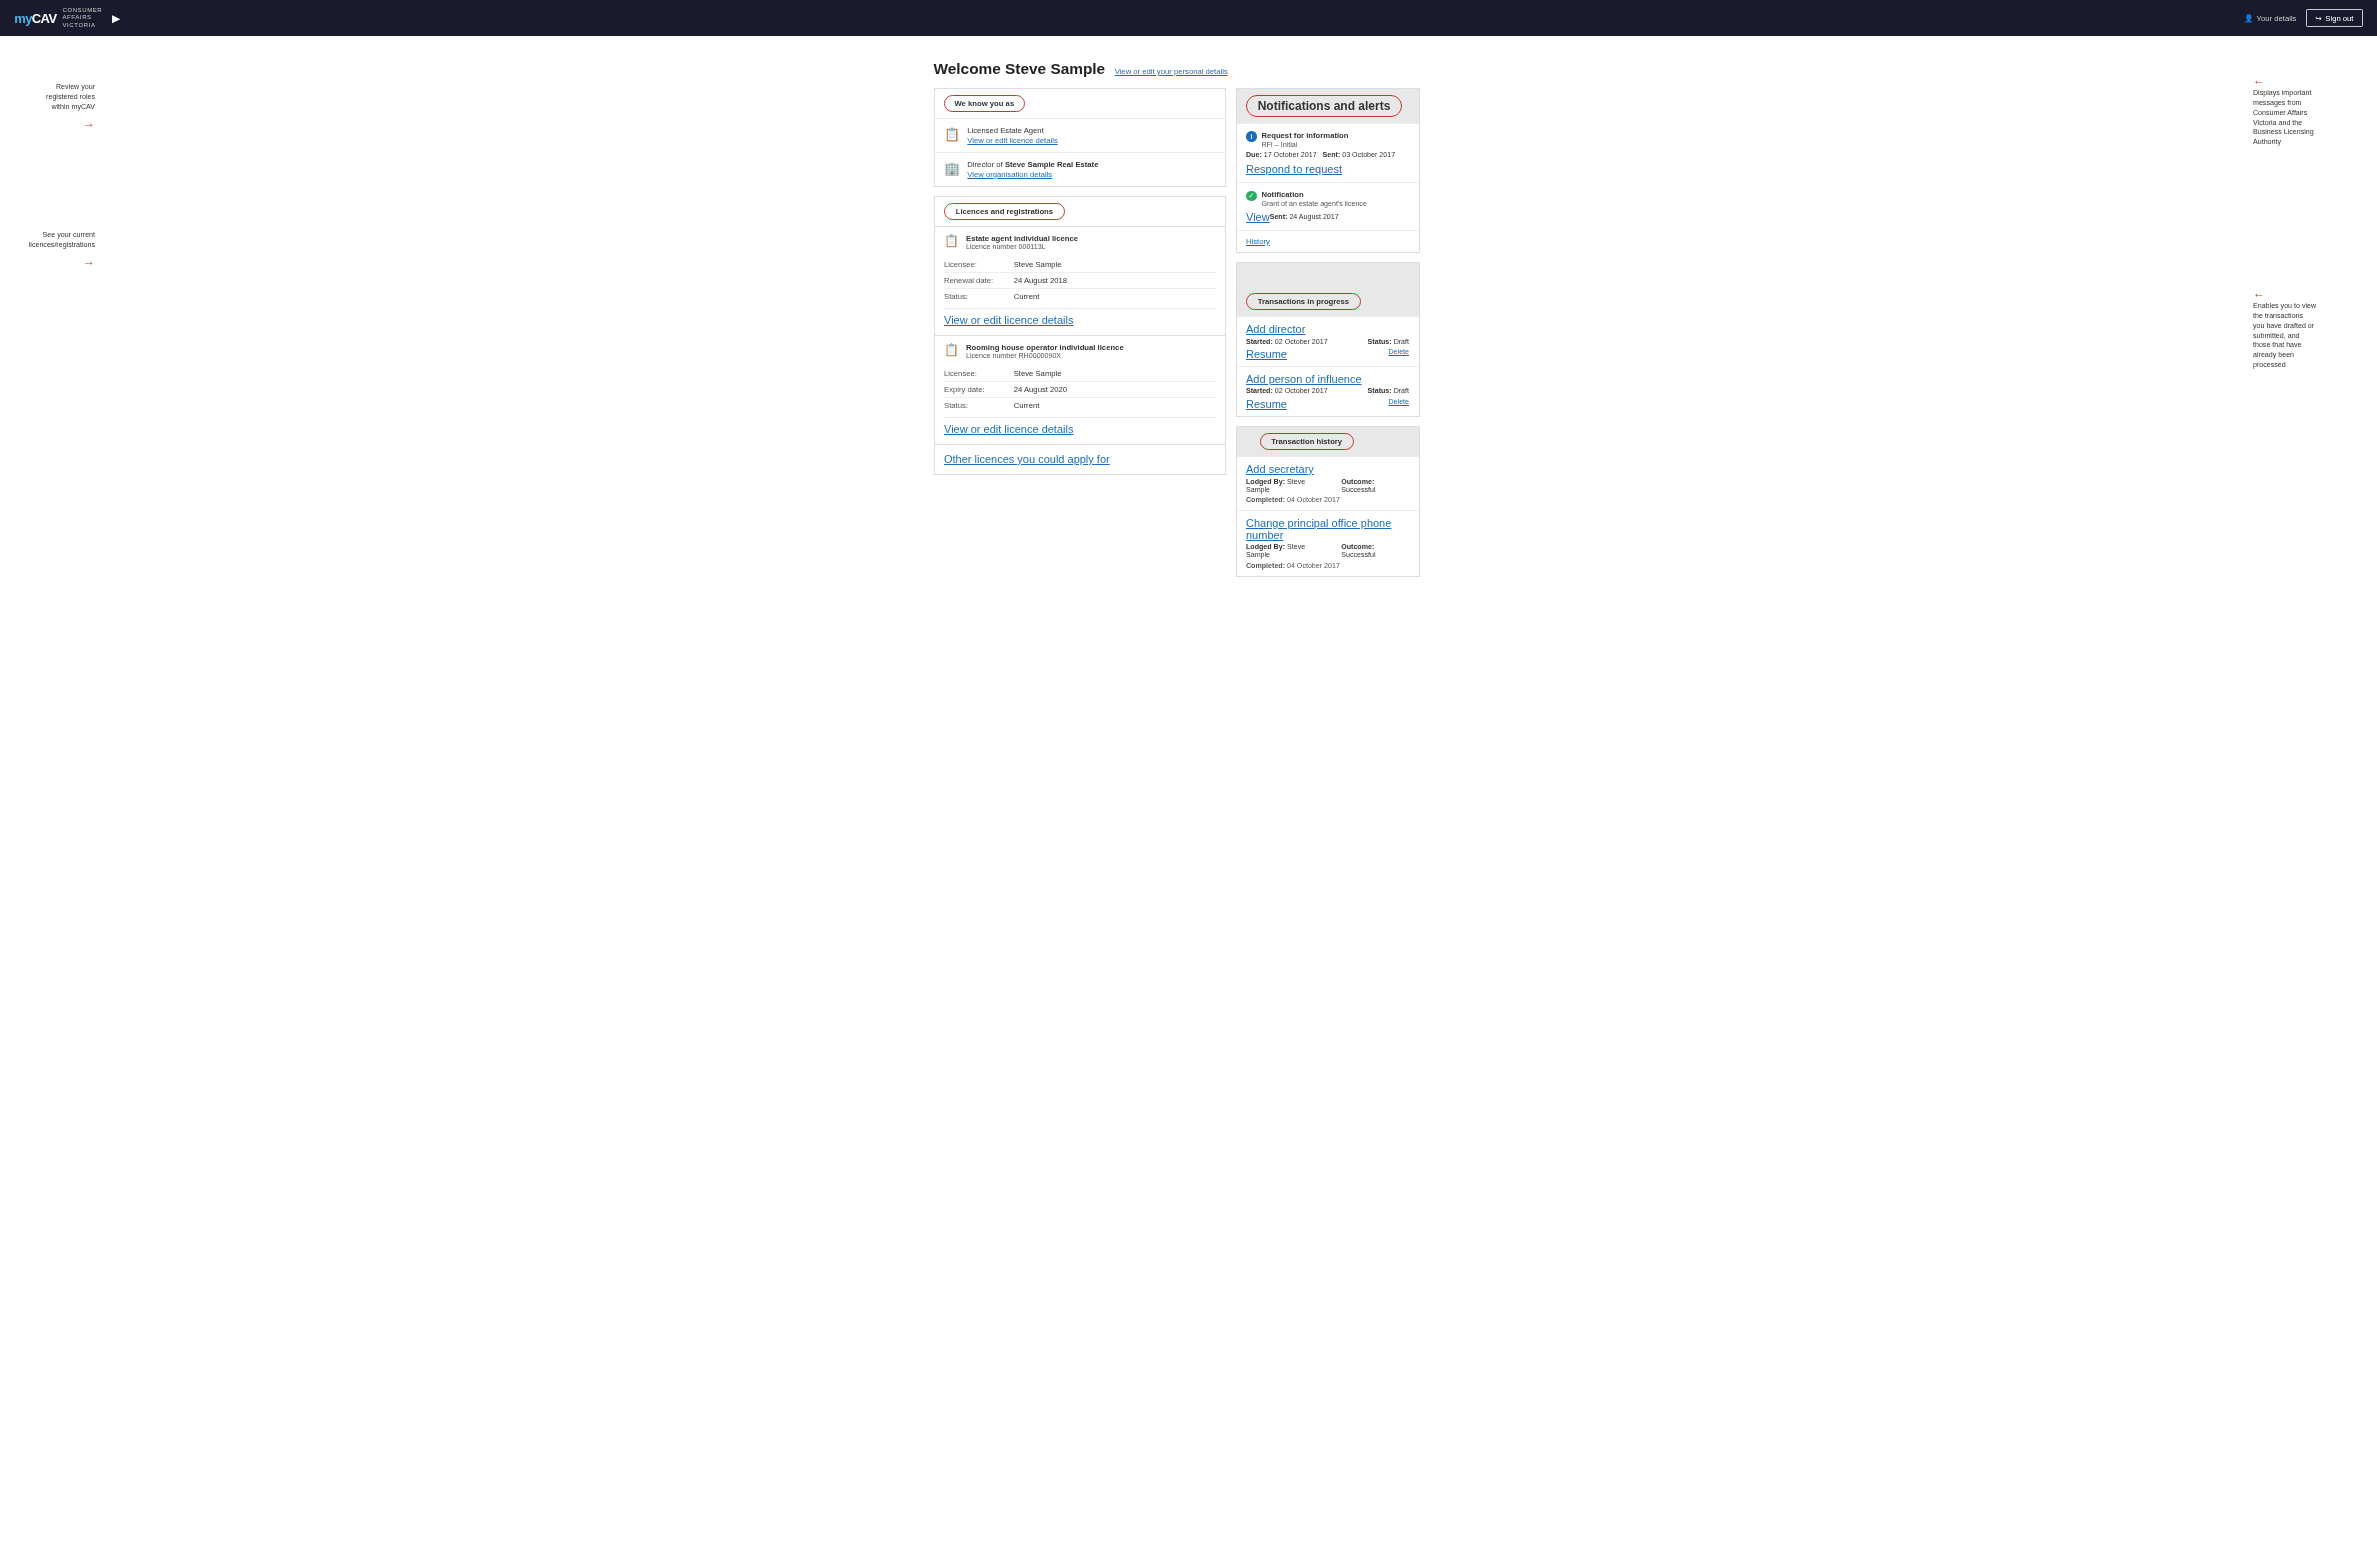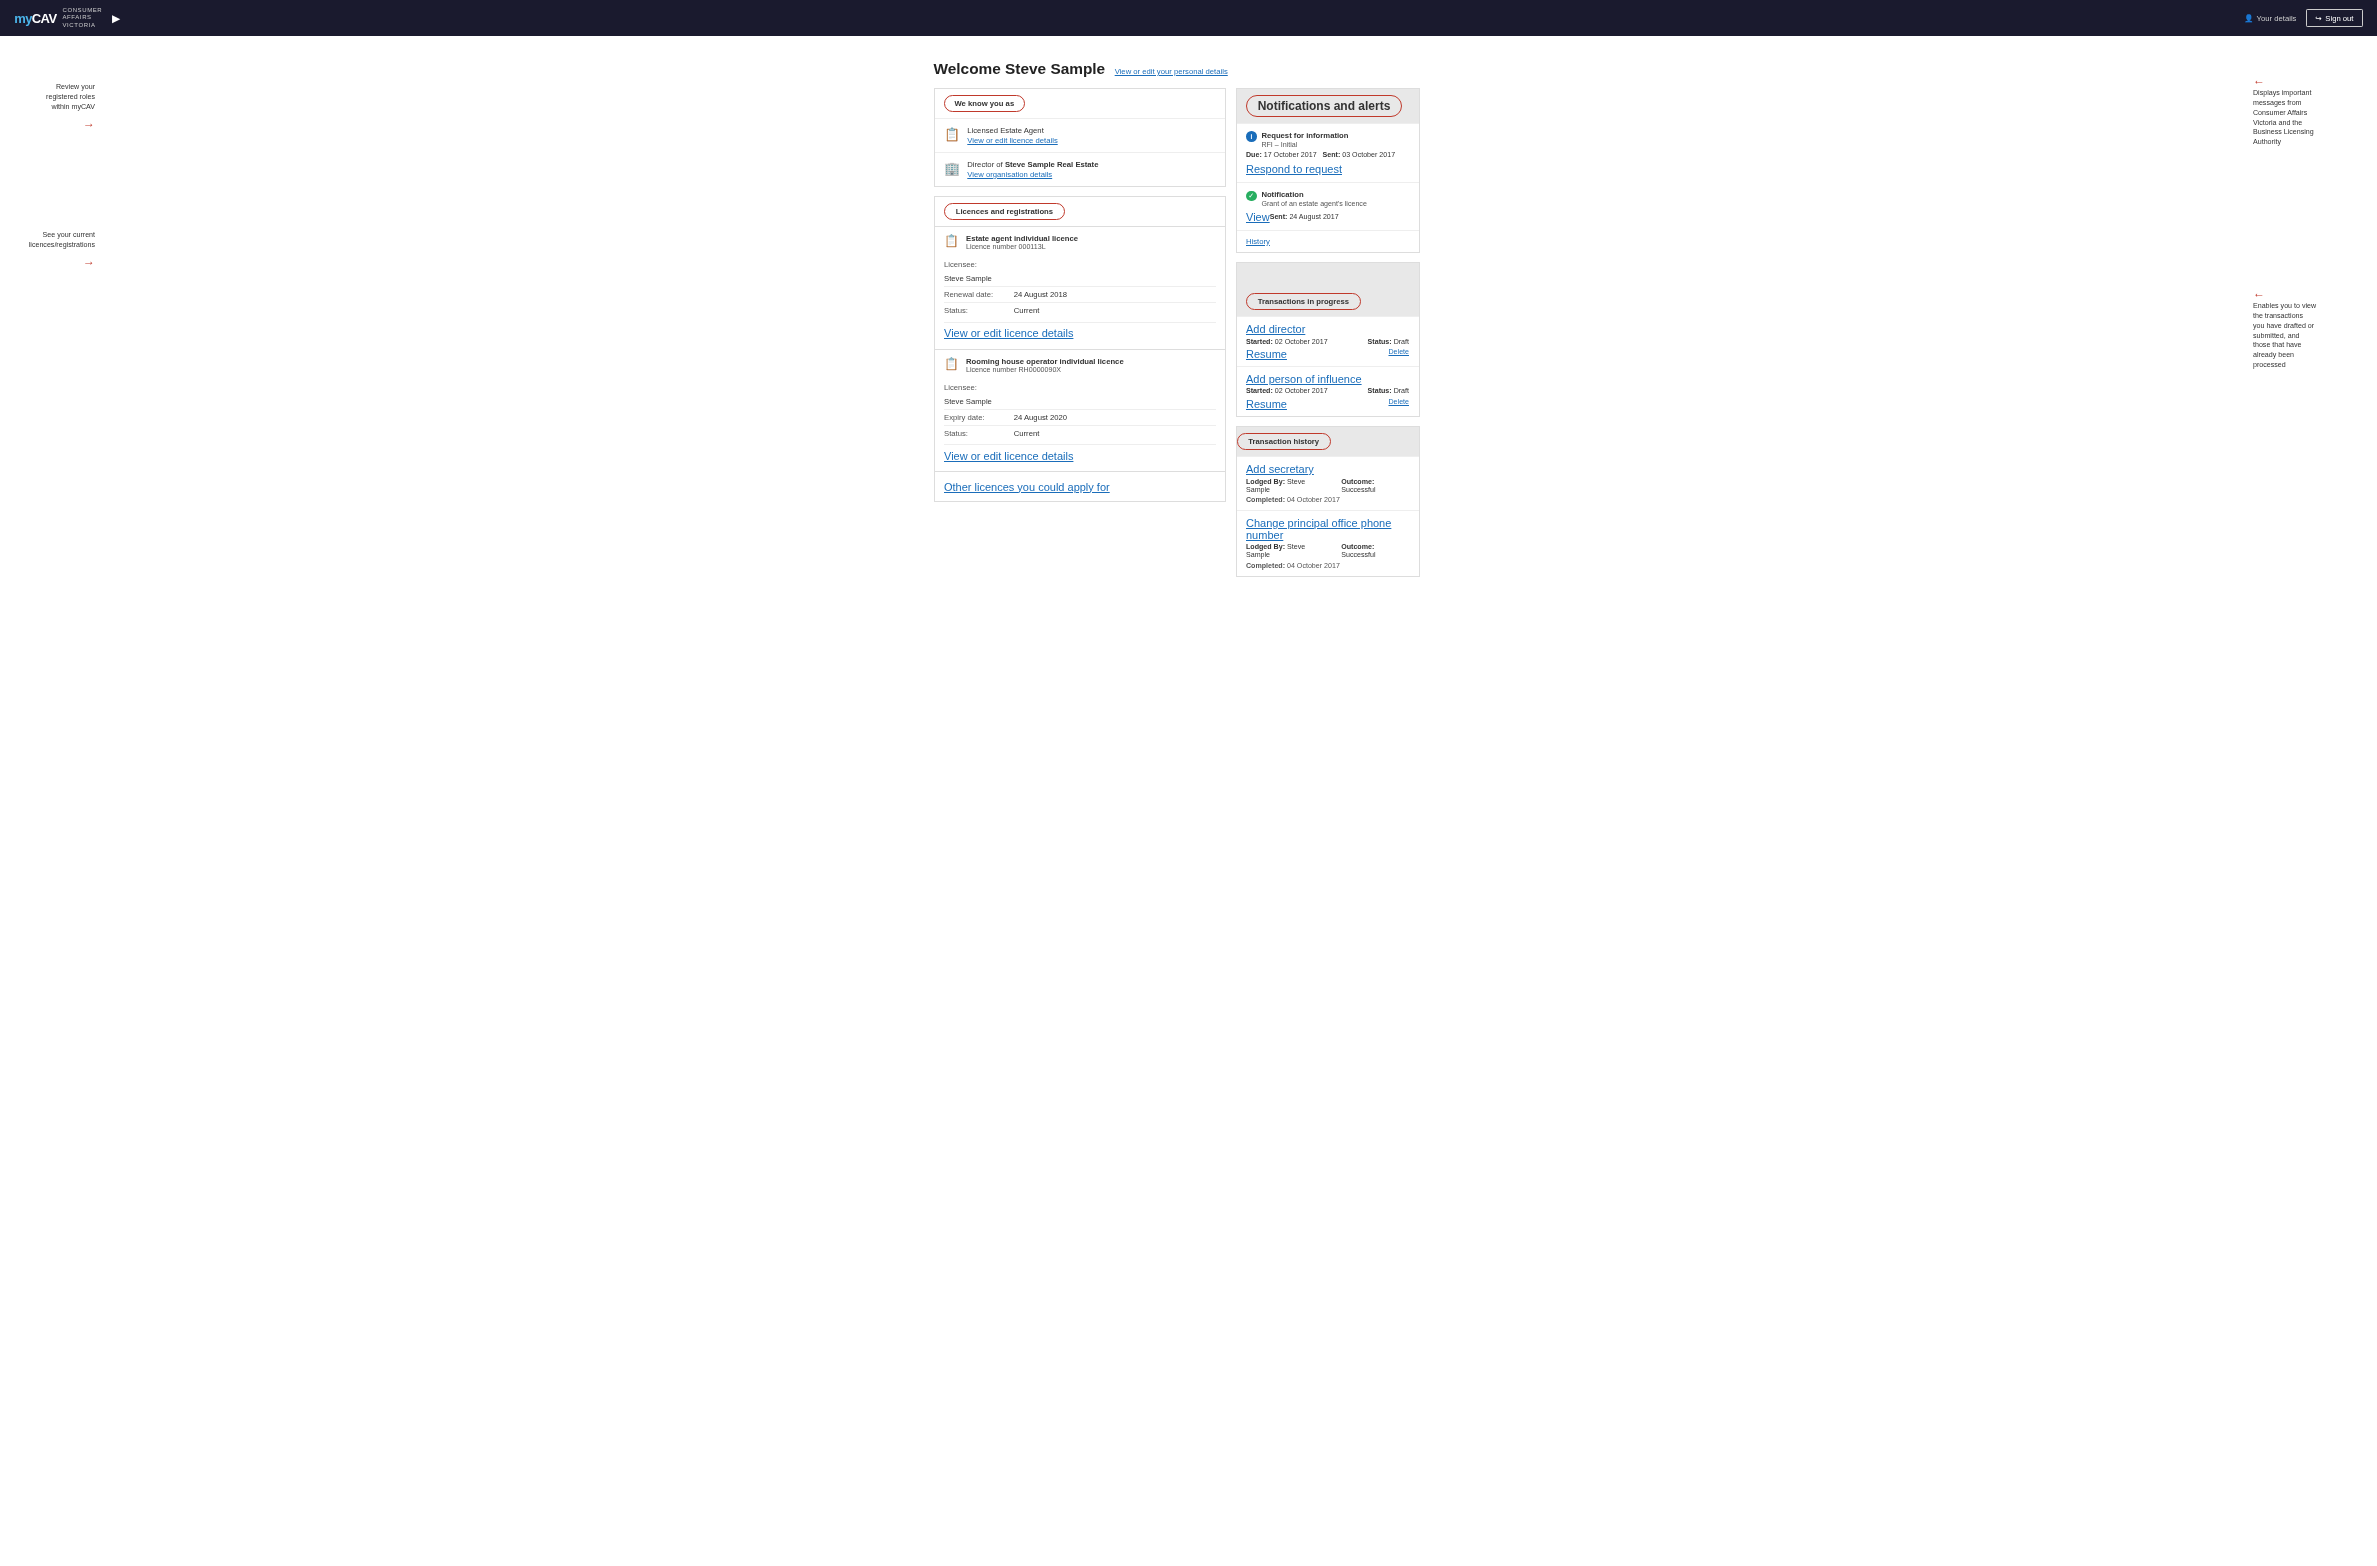--- a/index.html
+++ b/index.html
@@ -168,21 +168,21 @@
     .licence-name { font-weight: bold; font-size: 7.7px; }
     .licence-number { font-size: 7.1px; color: #555; }
 
     .licence-details { font-size: 7.7px; }
     .licence-row {
       display: flex;
       gap: 4.7px;
       padding: 3px 0;
       border-top: 0.6px solid #eee;
     }
-    .licence-row:first-child { border-top: none; flex-direction: column; }
+    .licence-row:first-child { border-top: none; }
     .licence-label { width: 65px; color: #555; }
     .licence-value { color: #333; }
 
     .licence-actions {
       padding: 4.7px 0 2.4px;
       border-top: 0.6px solid #eee;
       margin-top: 3.6px;
     }
     .action-link {
       color: #1a6dba;
@@ -297,21 +297,21 @@
     .trans-actions-row {
       display: flex;
       justify-content: space-between;
       margin-top: 2.4px;
     }
     .delete-link { color: #1a6dba; font-size: 7.1px; text-decoration: underline; cursor: pointer; }
 
     
     .txhist-header {
       background: #e8e8e8;
-      padding: 6px 0;
+      padding: 6px 23px;
       display: flex;
       align-items: center;
     }
     .txhist-label {
       display: inline-block;
       border: 1.2px solid #c0392b;
       border-radius: 12px;
       padding: 3px 10.7px;
       font-weight: bold;
       font-size: 7.7px;

